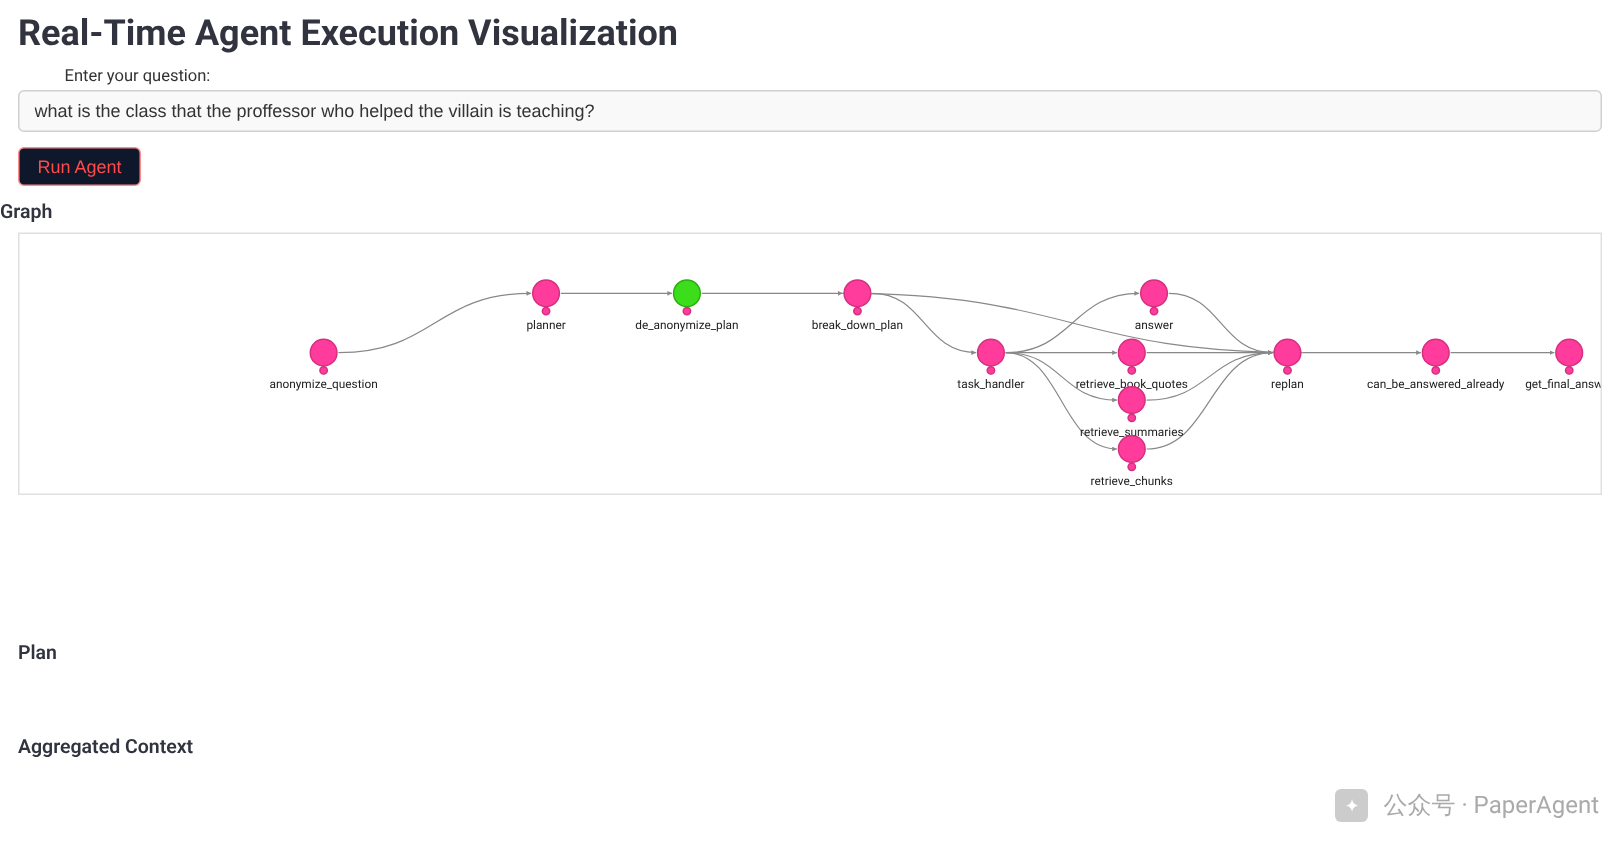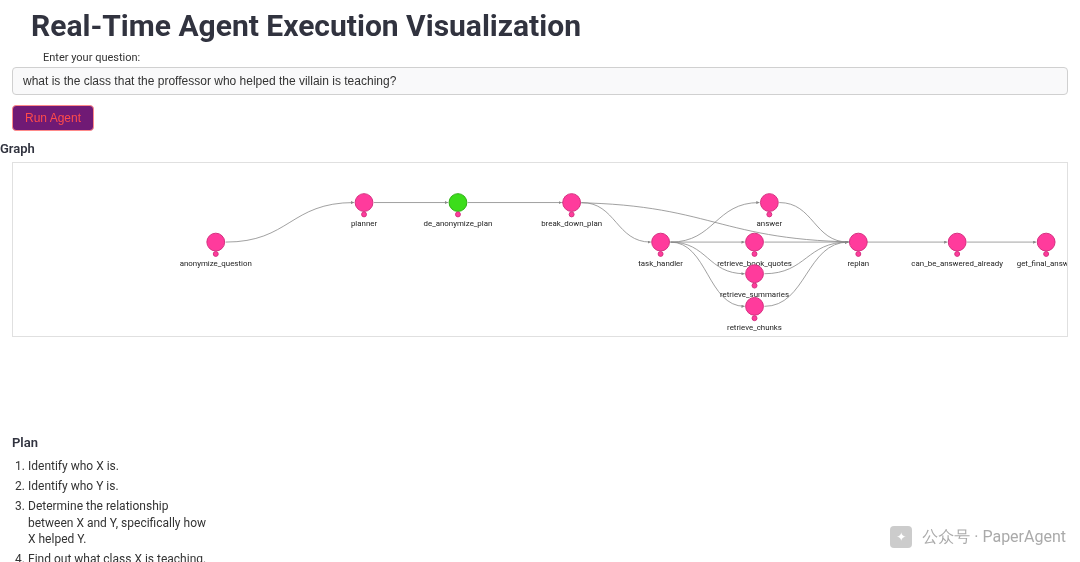--- a/index.html
+++ b/index.html
@@ -6,24 +6,23 @@
     body {
       font-family: -apple-system, "Segoe UI", Roboto, sans-serif;
       background: #fff;
       color: #31333f;
       width: 1080px;
       height: 562px;
       overflow: hidden;
       position: relative;
     }
     .page-title {
-      font-size: 30px;
+      font-size: 24px;
       font-weight: 700;
       padding: 8px 12px 4px;
-      margin-left: 19px;
     }
     .input-label {
       font-size: 11px;
       color: #333;
       padding: 4px 12px 2px;
       margin-left: 31px;
     }
     .input-row {
       margin: 1px 12px 6px;
     }
@@ -37,21 +36,21 @@
       background: #f9f9fa;
     }
     .run-btn {
       display: inline-block;
       margin: 4px 12px 8px;
       padding: 5px 12px;
       font-size: 12px;
       color: #ff4b4b;
       border: 1px solid #ff8a8a;
       border-radius: 4px;
-      background: #701a75;
+      background: #0f172a;
       cursor: pointer;
     }
     .section-title {
       font-size: 13px;
       font-weight: 600;
       padding: 2px 0 4px;
     }
     .graph-box {
       margin: 2px 12px 8px;
       border: 1px solid #e0e0e0;
@@ -214,26 +213,20 @@
           <circle cx="1040" cy="92" r="2.5" class="small"></circle>
           <text x="1040" y="104" class="nlabel">get_final_answer</text>
         </g>
       </g>
   </svg>
 </div>
 
 <div class="cols">
   <div class="col">
     <div class="col-title">Plan</div>
-    <ol class="plan-list" id="plan-list">
-        <li>Identify who X is.</li>
-        <li>Identify who Y is.</li>
-        <li>Determine the relationship between X and Y, specifically how X helped Y.</li>
-        <li>Find out what class X is teaching.</li>
-      </ol>
   </div>
   <div class="col">
     <div class="col-title">Aggregated Context</div>
   </div>
 </div>
 
 <div class="watermark">
   <span class="wm-icon">✦</span>
   <span>公众号 · PaperAgent</span>
 </div>

